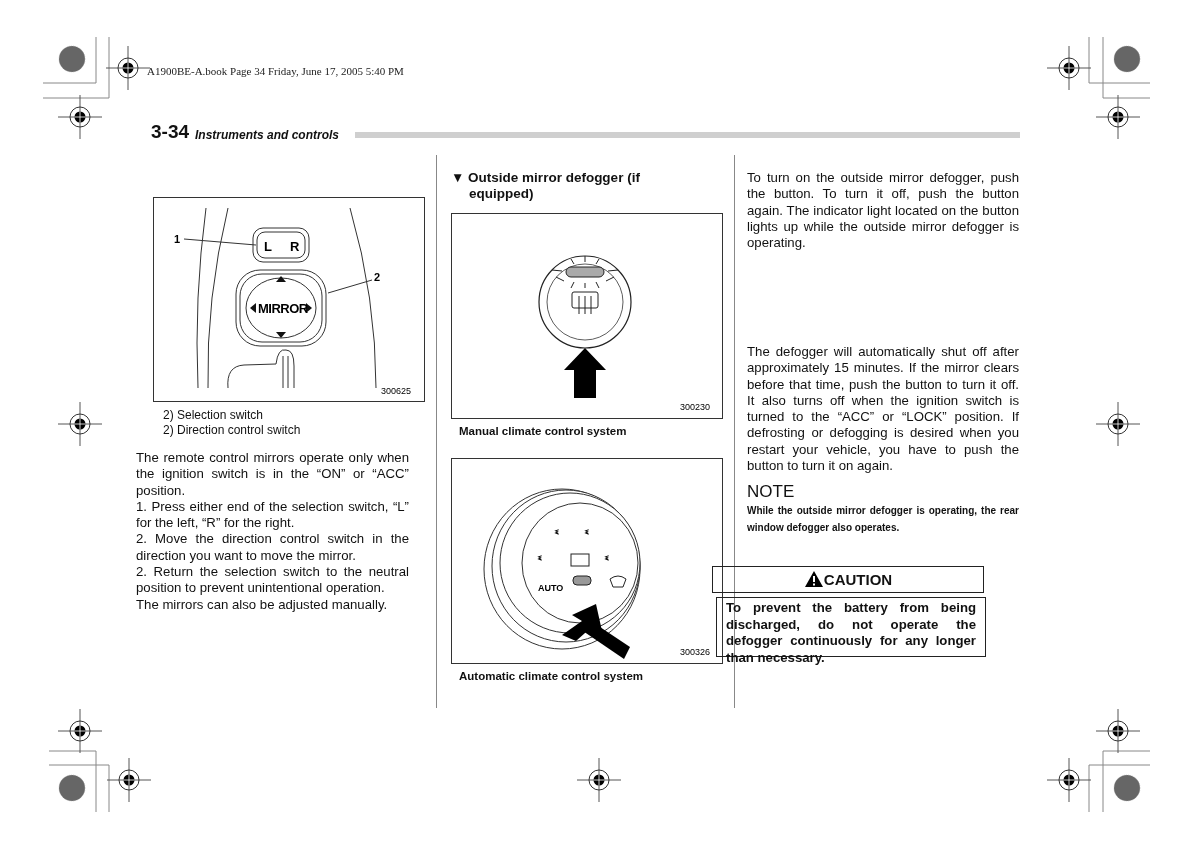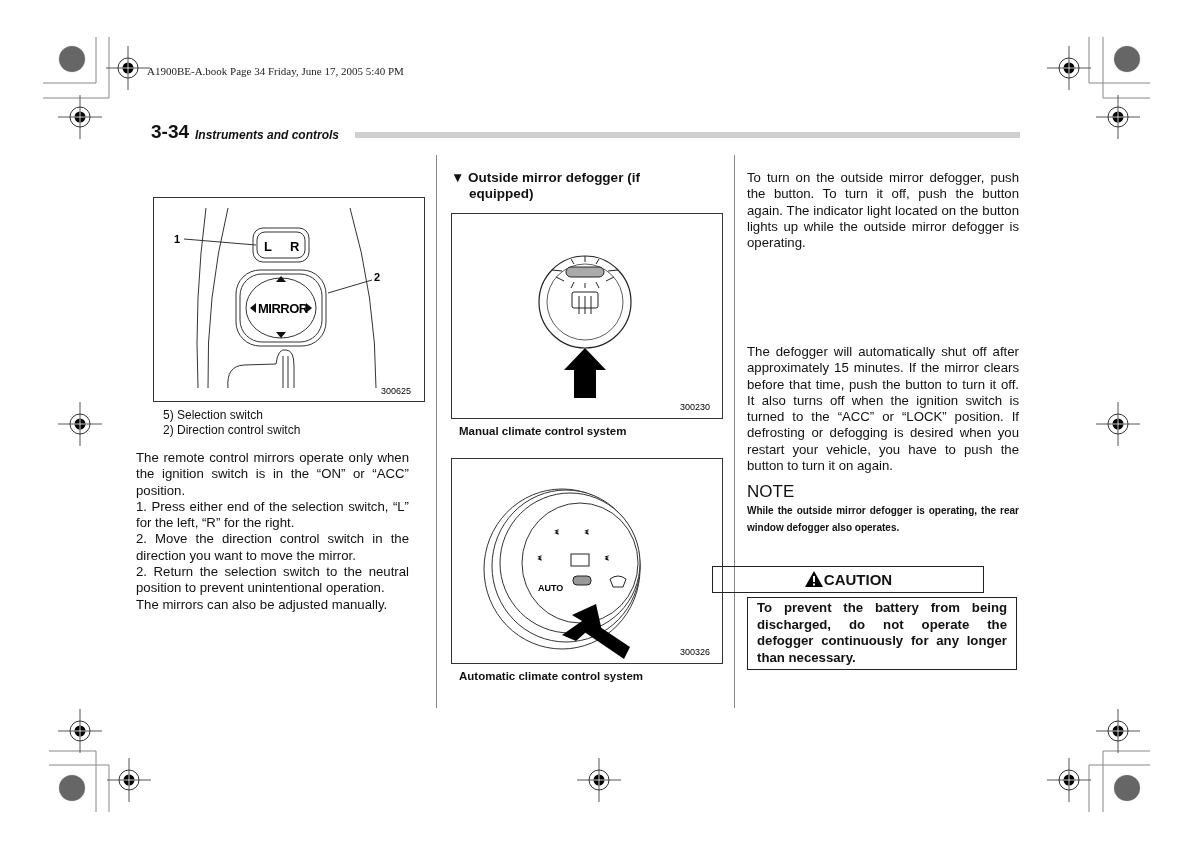--- a/index.html
+++ b/index.html
@@ -116,21 +116,21 @@
     <line x1="218" y1="82" x2="174" y2="95" stroke="#333"></line>
 
     <path d="M74 190 Q72 168 90 167 L122 166 Q124 150 132 152 Q140 152 140 168 L140 190" fill="none" stroke="#333"></path>
     <line x1="129" y1="158" x2="129" y2="190" stroke="#333"></line>
     <line x1="134" y1="158" x2="134" y2="190" stroke="#333"></line>
     <text x="227" y="196" font-family="Liberation Sans, sans-serif" font-size="9">300625</text>
   </svg>
 </div>
 
 <div class="legend" style="left:163px;top:408px;">
-  <div>5)  Selection switch</div>
+  <div>2)  Selection switch</div>
   <div>2)  Direction control switch</div>
 </div>
 
 <div class="body-text" style="left:136px;top:450px;width:273px;">
   <p>The remote control mirrors operate only when the ignition switch is in the “ON” or “ACC” position.</p>
   <p>1. Press either end of the selection switch, “L” for the left, “R” for the right.</p>
   <p>2.  Move the direction control switch in the direction you want to move the mirror.</p>
   <p>2.  Return the selection switch to the neutral position to prevent unintentional operation.</p>
   <p>The mirrors can also be adjusted manually.</p>
 </div>
@@ -200,13 +200,13 @@
 <div class="note-h" style="left:747px;top:482px;">NOTE</div>
 <div class="note-b" style="left:747px;top:503px;width:272px;">While the outside mirror defogger is operating, the rear window defogger also operates.</div>
 
 <div class="caution-h" style="left:712px;top:566px;width:270px;height:25px;line-height:25px;">
   <svg width="20" height="18" style="vertical-align:-3px;">
     <polygon points="10,1 19,17 1,17" fill="#000"></polygon>
     <rect x="9" y="6" width="2" height="6" fill="#fff"></rect>
     <rect x="9" y="13.5" width="2" height="2" fill="#fff"></rect>
   </svg><span>CAUTION</span>
 </div>
-<div class="caution-b" style="left:747px;top:597px;width:270px;height:73px;">To prevent the battery from being discharged, do not operate the defogger continuously for any longer than necessary.</div>
+<div class="caution-b" style="left:716px;top:597px;width:270px;height:60px;">To prevent the battery from being discharged, do not operate the defogger continuously for any longer than necessary.</div>
 
 </body></html>

